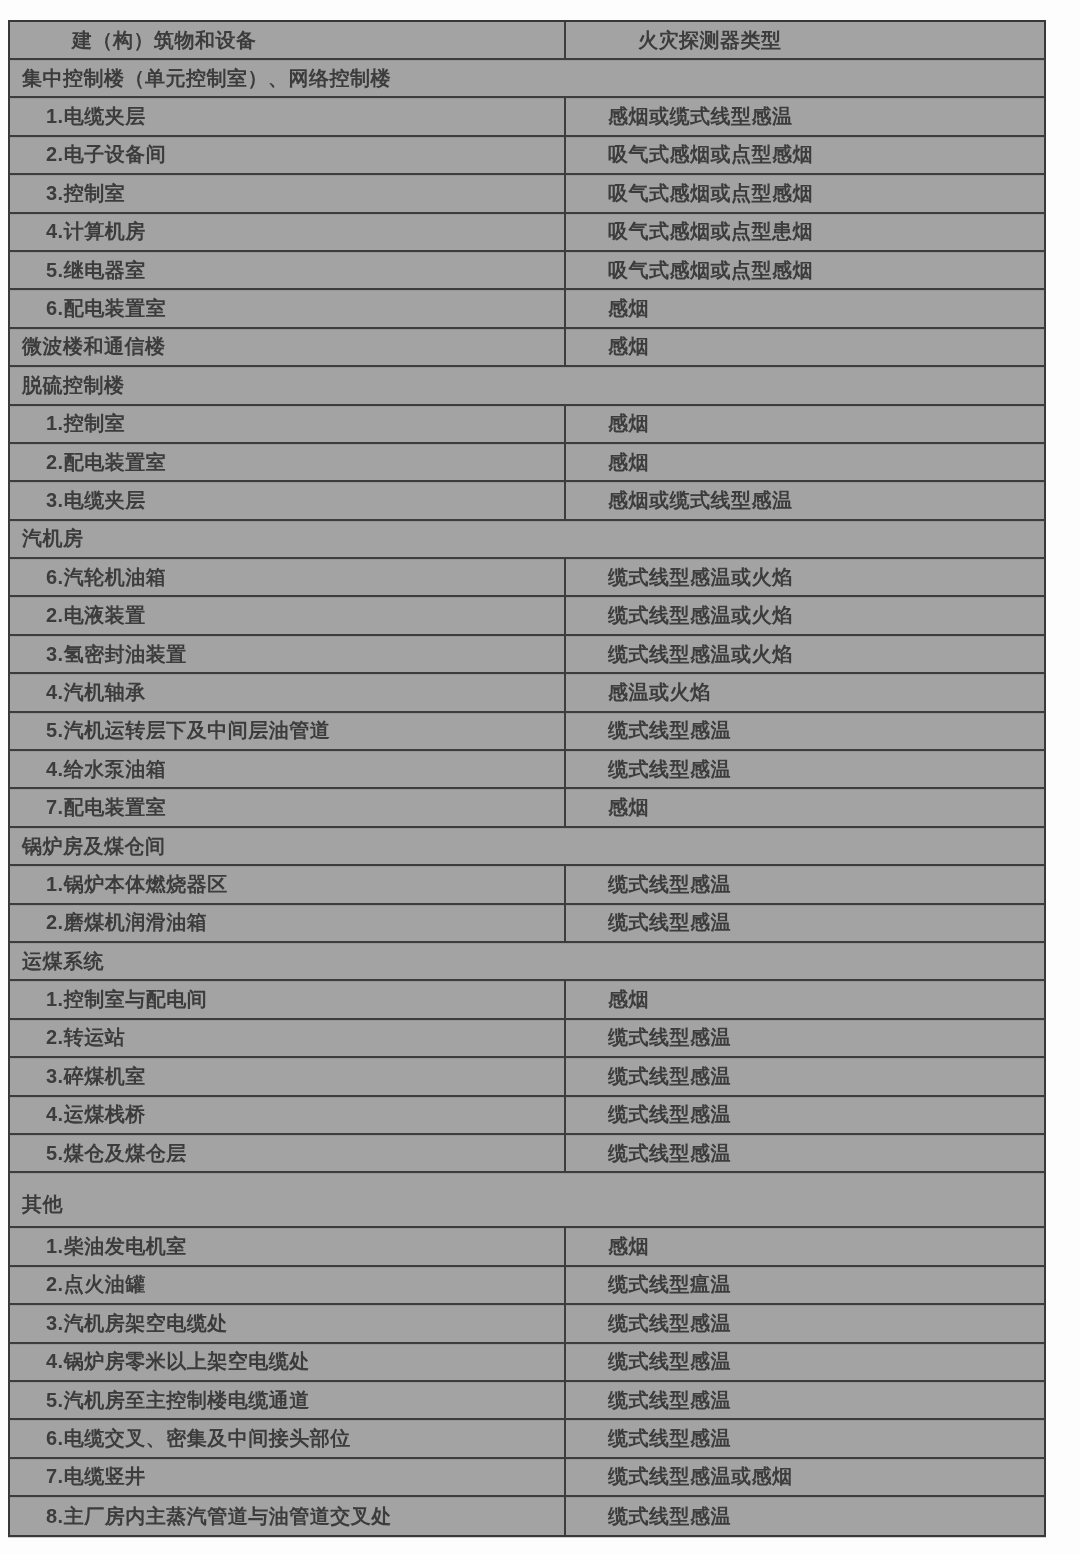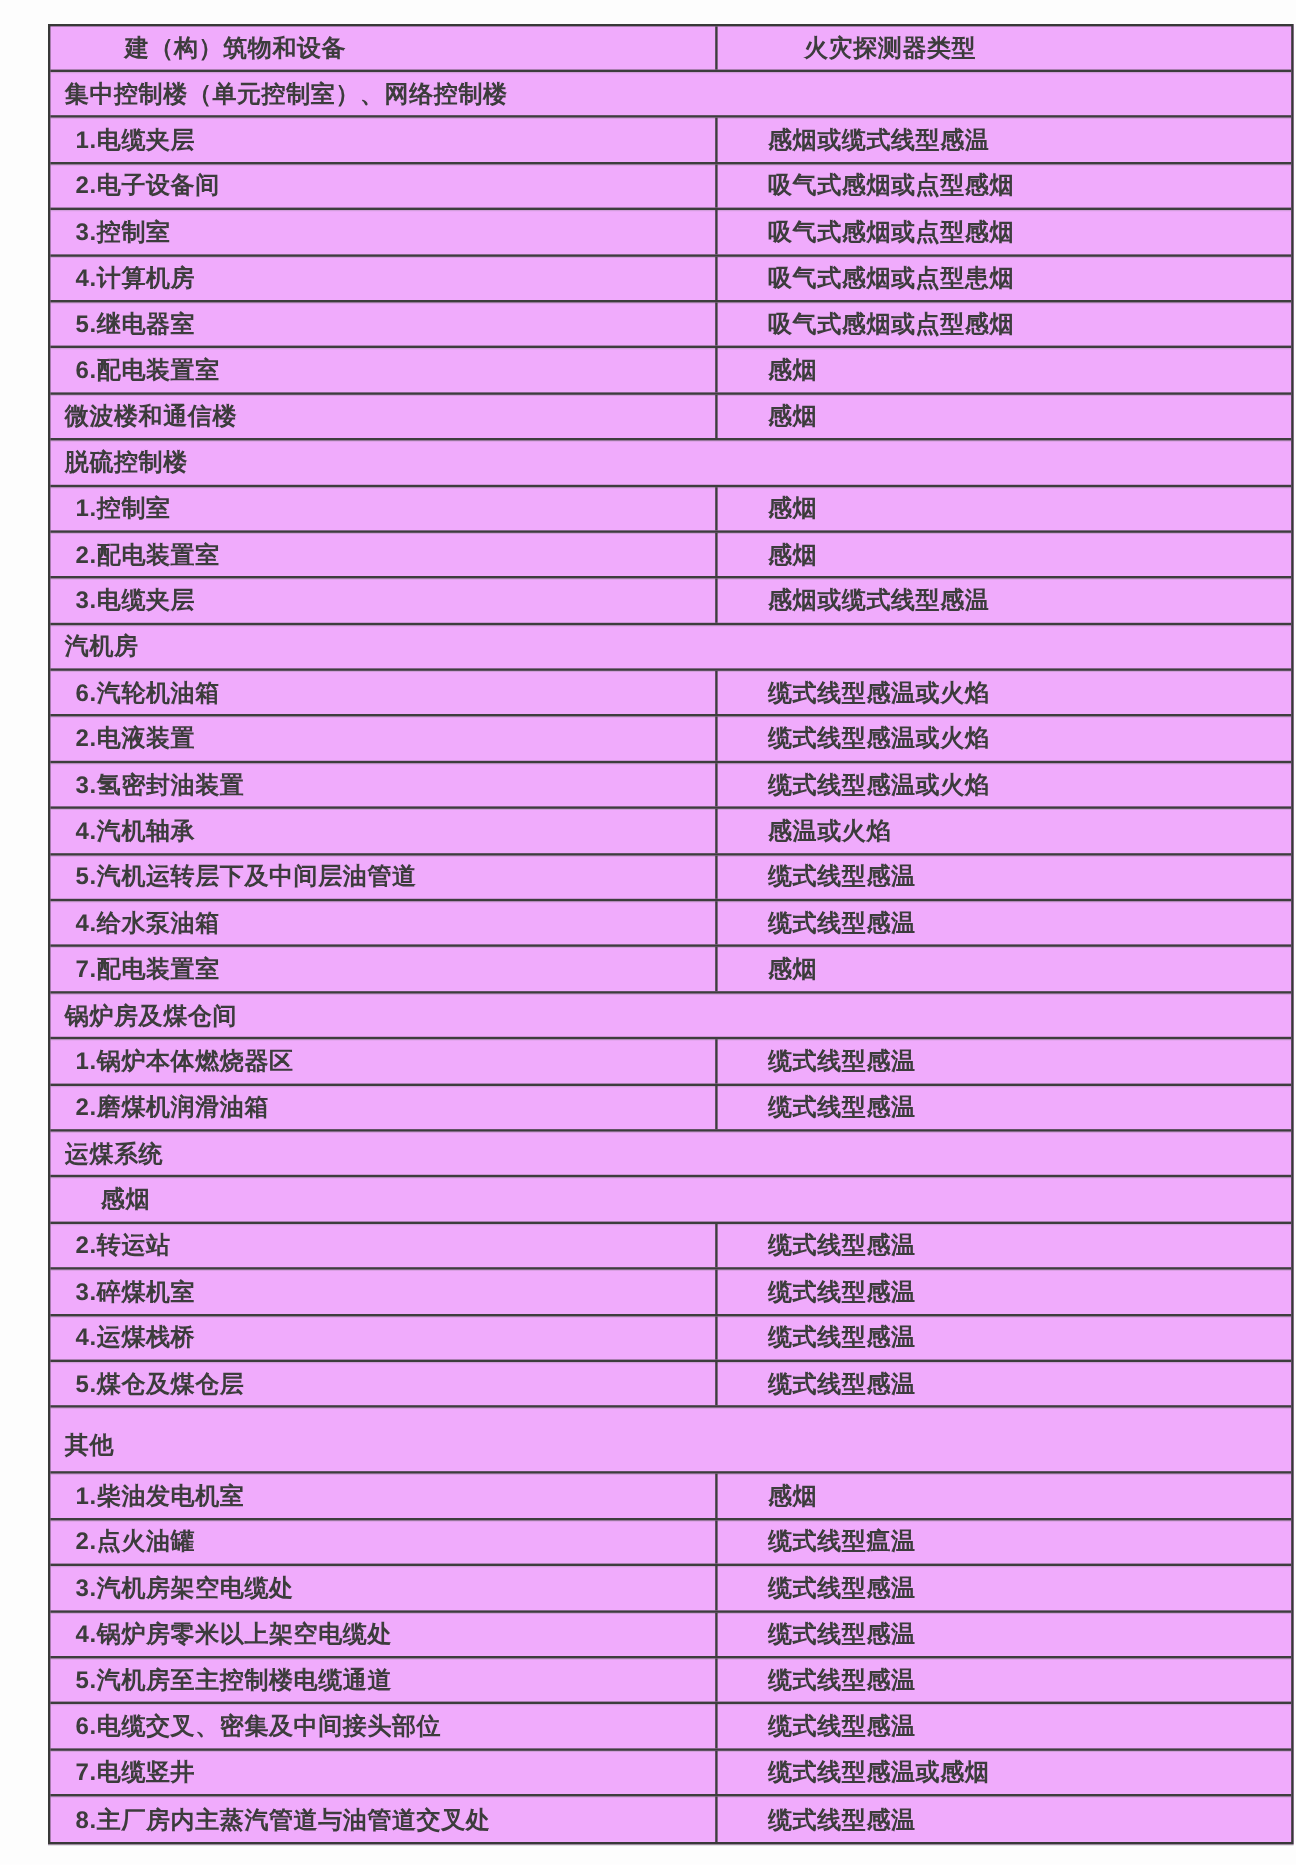--- a/index.html
+++ b/index.html
@@ -8,25 +8,25 @@
     position: relative;
     width: 1080px;
     height: 1554px;
     background: #fdfdfd;
     font-family: "Liberation Sans", "DejaVu Sans", sans-serif;
     color: #3b3b3b;
     overflow: hidden;
   }
   .fire-table {
     position: absolute;
-    left: 40px;
+    left: 8px;
     top: 20px;
     width: 1038px;
     border: 2px solid #383838;
-    background: #f0abfc;
+    background: #a3a3a3;
     box-shadow: 0 1px 0 rgba(0,0,0,0.18);
   }
   .row {
     display: flex;
     align-items: stretch;
     height: 38.4px;
     border-bottom: 2px solid #3d3d3d;
     box-shadow: 0 1px 0 rgba(120,120,120,0.25);
   }
   .row:last-child { border-bottom: none; box-shadow: none; }
@@ -39,21 +39,21 @@
     font-weight: 600;
     letter-spacing: 0.5px;
     color: #3c3c3c;
     white-space: nowrap;
     overflow: hidden;
   }
   .name-cell {
     width: 556px;
     flex: 0 0 556px;
     border-right: 2px solid #3d3d3d;
-    padding-left: 21px;
+    padding-left: 36px;
   }
   .row.flush .name-cell { padding-left: 12px; }
   .row.header .name-cell { padding-left: 62px; }
   .type-cell {
     flex: 1 1 auto;
     padding-left: 42px;
   }
   .row.header .type-cell { padding-left: 72px; text-align: right; }
   .section-cell {
     flex: 1 1 auto;
@@ -159,20 +159,21 @@
         <div class="cell type-cell">缆式线型感温</div>
       </div>
       <div class="row item">
         <div class="cell name-cell">2.磨煤机润滑油箱</div>
         <div class="cell type-cell">缆式线型感温</div>
       </div>
       <div class="row section">
         <div class="cell section-cell">运煤系统</div>
       </div>
       <div class="row item">
+        <div class="cell name-cell">1.控制室与配电间</div>
         <div class="cell type-cell">感烟</div>
       </div>
       <div class="row item">
         <div class="cell name-cell">2.转运站</div>
         <div class="cell type-cell">缆式线型感温</div>
       </div>
       <div class="row item">
         <div class="cell name-cell">3.碎煤机室</div>
         <div class="cell type-cell">缆式线型感温</div>
       </div>

